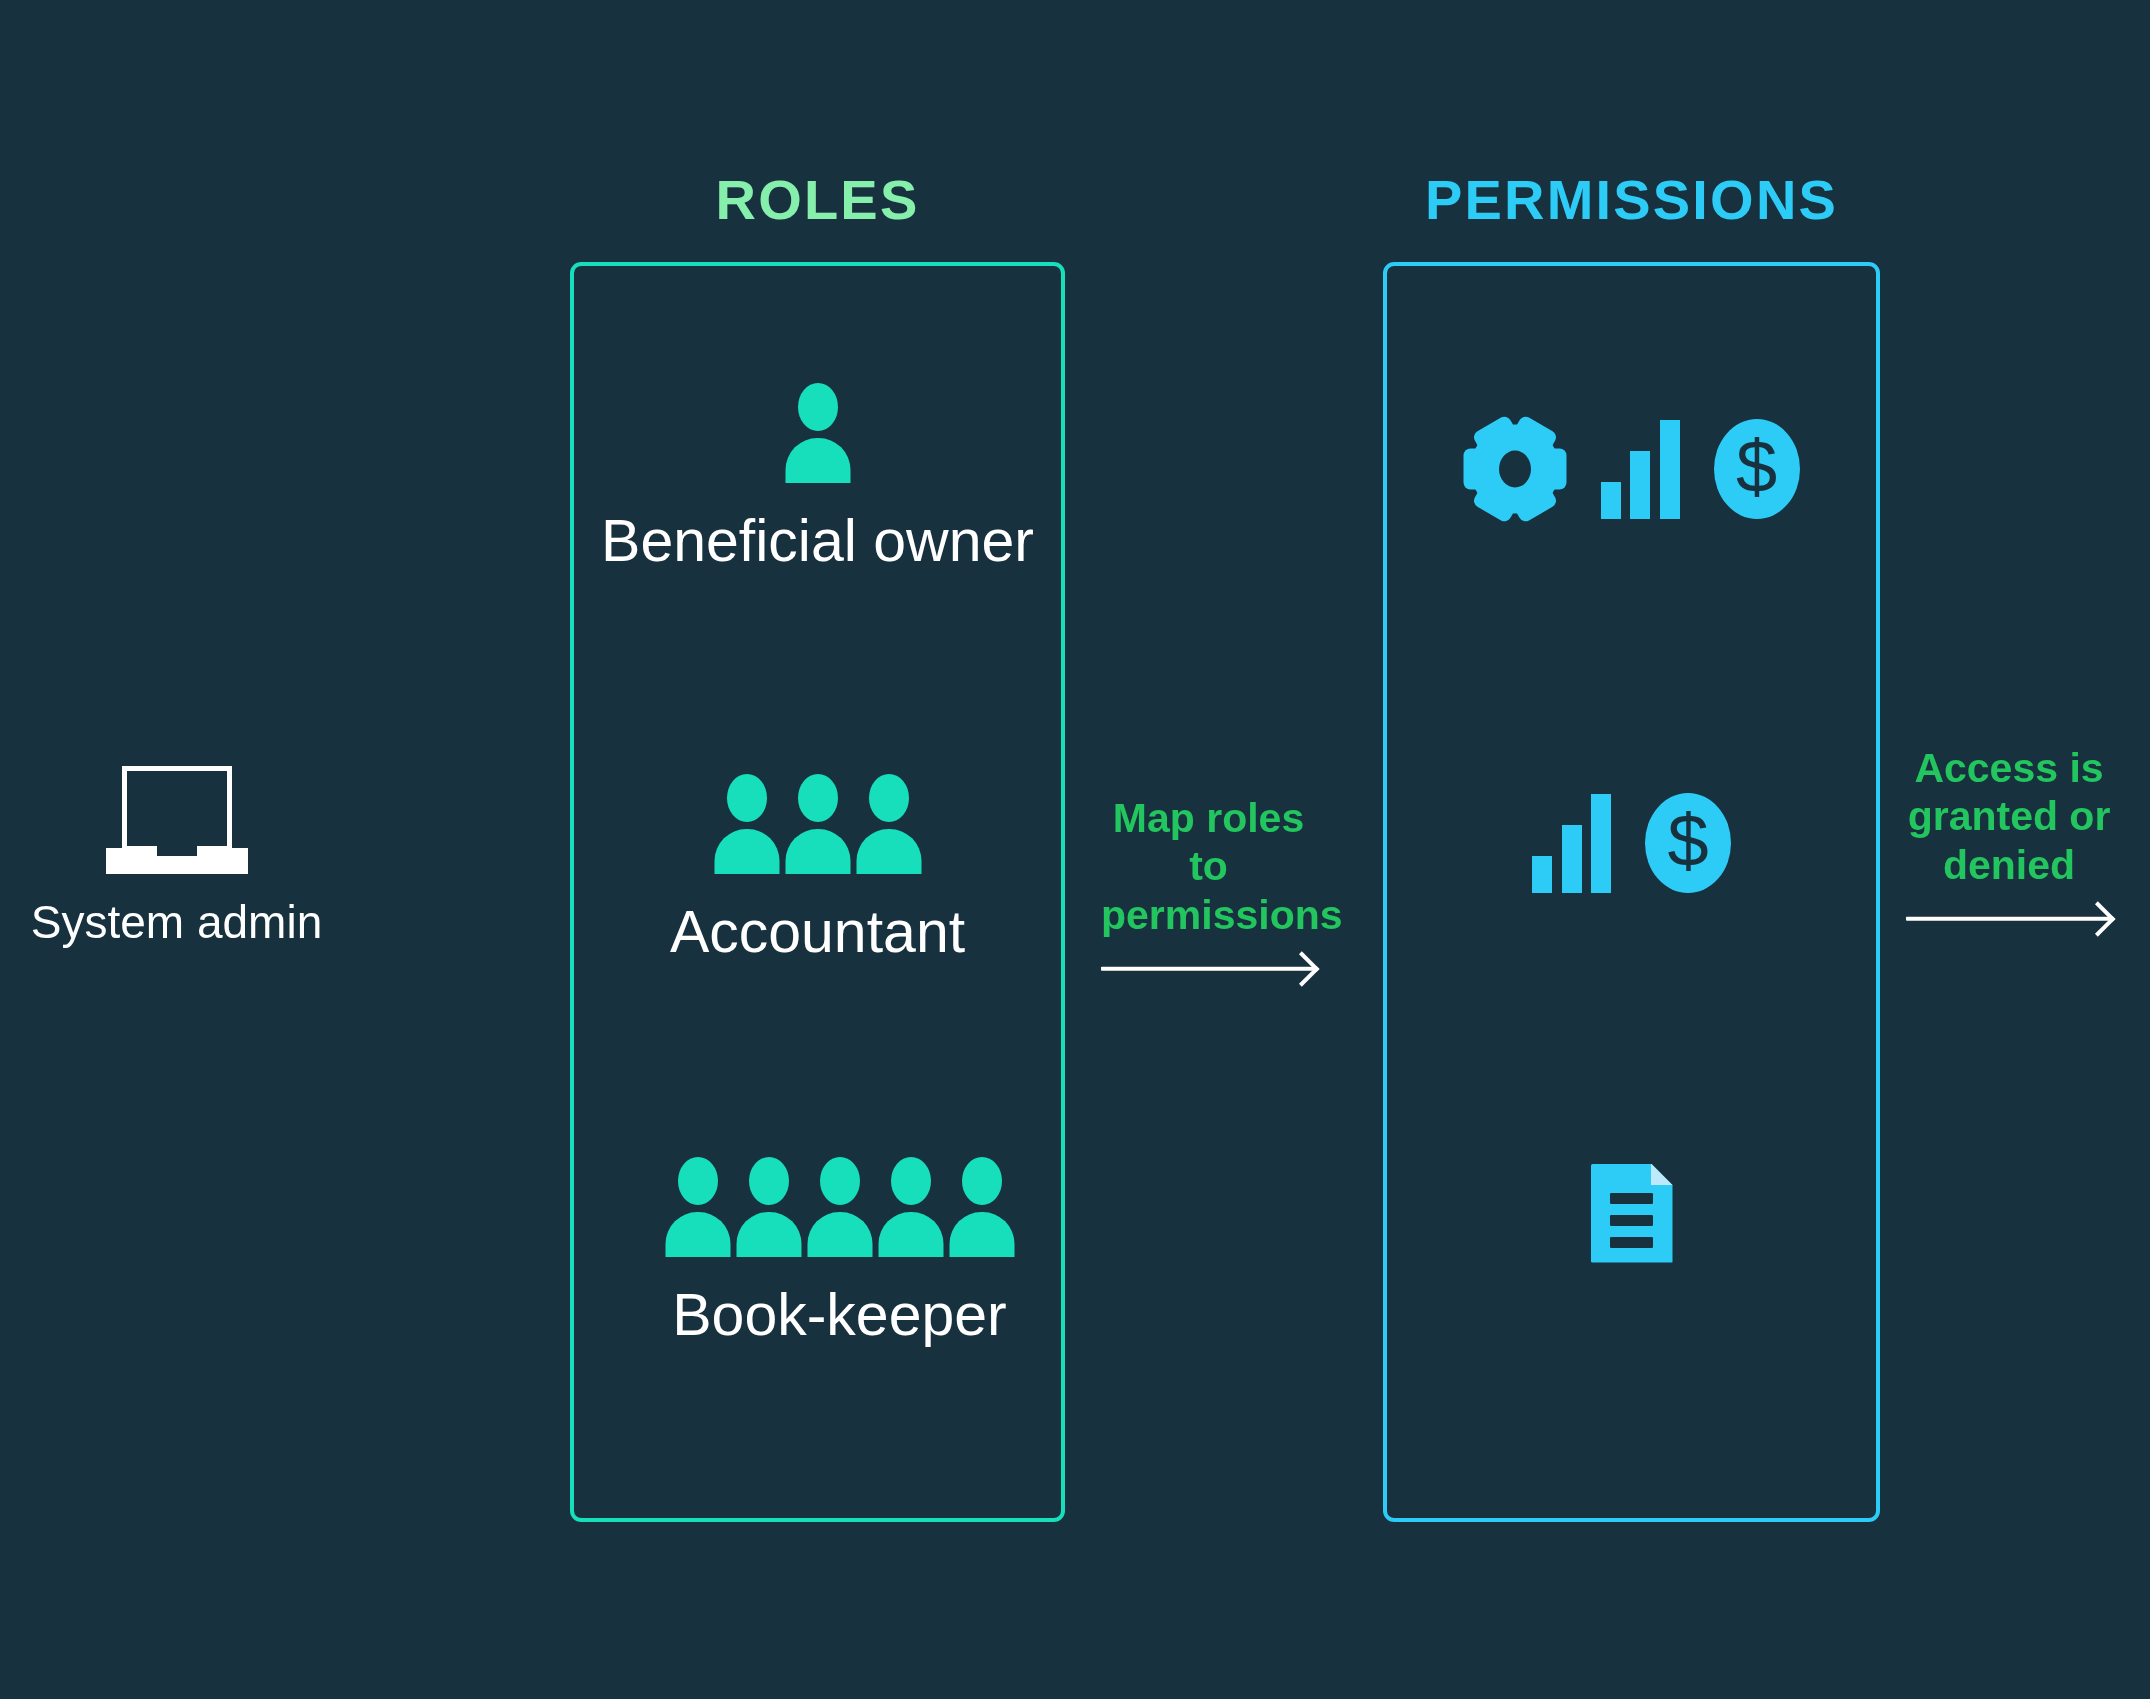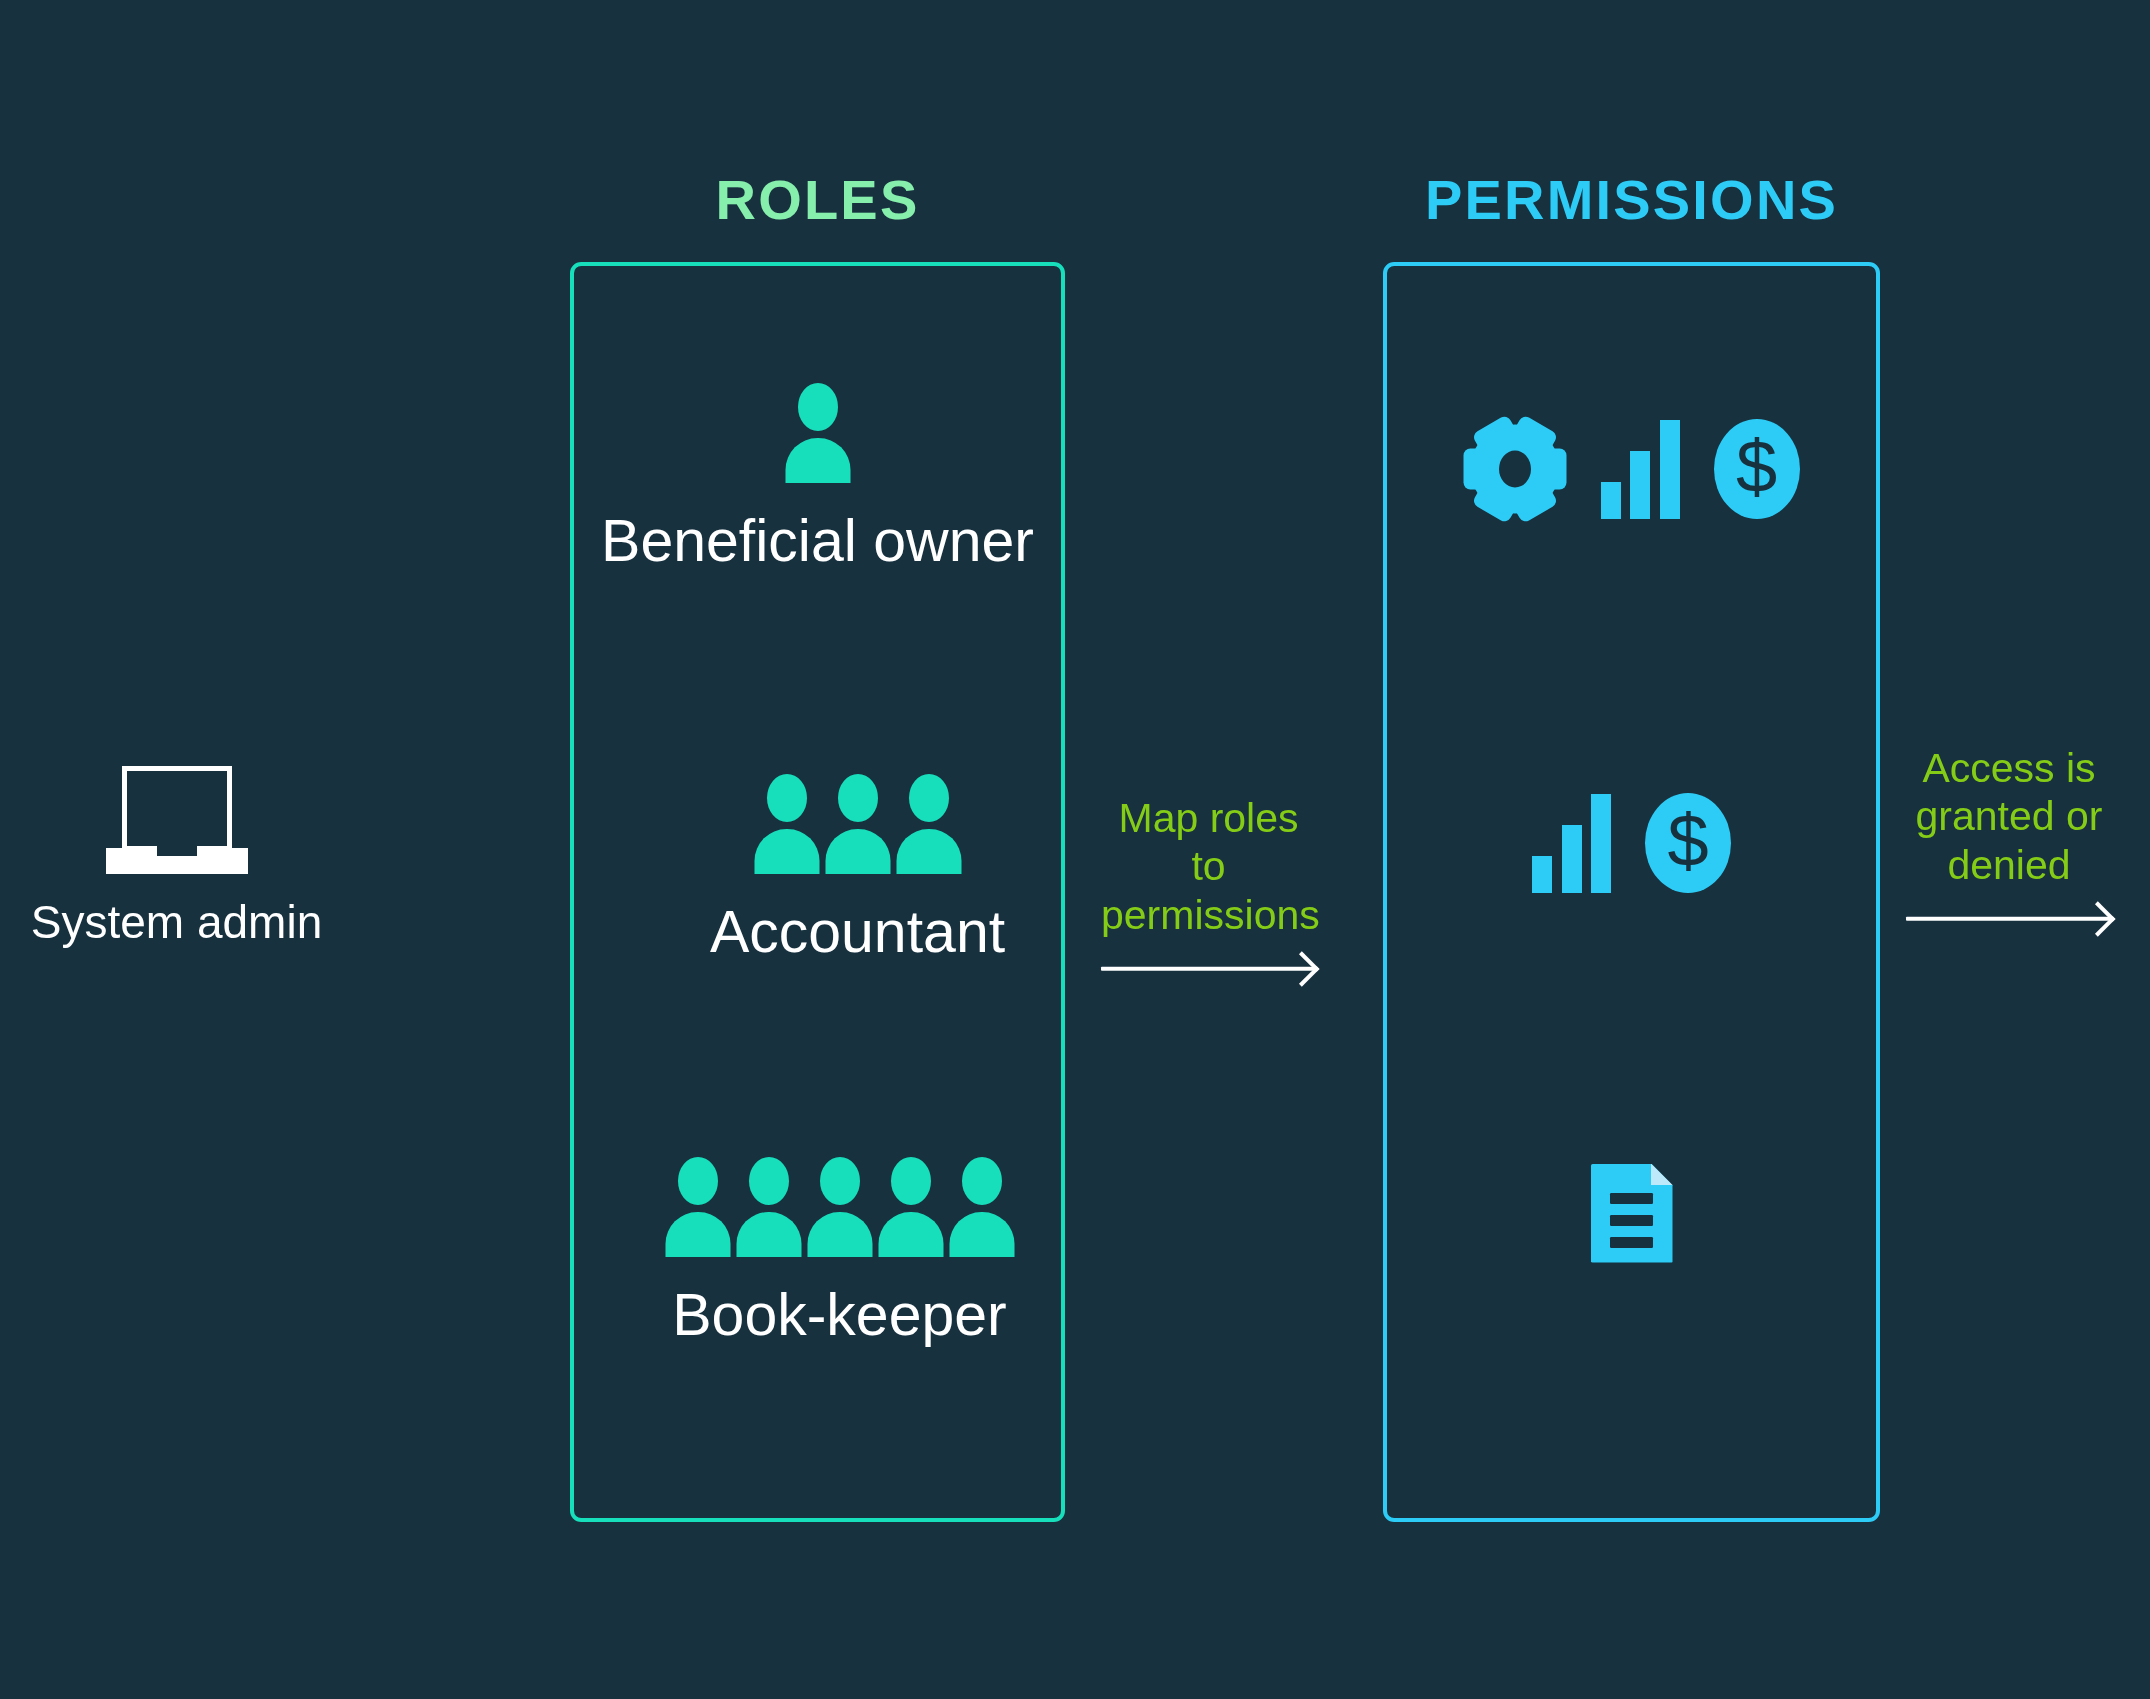--- a/index.html
+++ b/index.html
@@ -49,21 +49,21 @@
   .laptop .notch{
     position:absolute;left:51px;bottom:18px;width:40px;height:10.3px;background:#17313F;
   }
   #sysadmin .caption{
     margin-top:22.4px;color:#FFFFFF;font-size:46px;line-height:1.14;font-weight:400;
   }
 
   
   .connector{position:absolute;text-align:center;}
   .connector .clabel{
-    color:#84cc16;font-size:41px;line-height:1.18;font-weight:400;white-space:pre-line;
+    color:#22c55e;font-size:41px;line-height:1.18;font-weight:700;white-space:pre-line;
   }
   .connector .arrow{position:relative;height:30px;margin-top:14.6px;}
   .connector .arrow .shaft{
     position:absolute;left:0;top:50%;transform:translateY(-50%);
     height:4.7px;width:100%;background:#FFFFFF;border-radius:0.9px;
   }
   .connector .arrow .head{
     position:absolute;right:0;top:50%;width:25px;height:25px;
     border-top:4.7px solid #FFFFFF;border-right:4.7px solid #FFFFFF;
     transform:translate(-1.7px,-50%) rotate(45deg);
@@ -72,21 +72,21 @@
   #conn-1{left:275px;top:794px;width:204px;}
   #conn-1 .arrow{width:204px;}
   #conn-2{left:1101px;top:794px;width:215px;}
   #conn-2 .arrow{width:215px;}
   #conn-3{left:1906px;top:744px;width:206px;}
   #conn-3 .arrow{width:206px;}
 
   
   .role-group{position:absolute;width:495px;text-align:center;}
   #role-0{left:570px;top:383px;}
-  #role-1{left:570px;top:774px;padding-left:40px;}
+  #role-1{left:570px;top:774px;}
   #role-2{left:592px;top:1157px;}
   .people{display:flex;justify-content:center;align-items:flex-end;gap:6px;height:108px;}
   .person{position:relative;width:65px;height:108px;}
   .person .head{
     position:absolute;left:50%;top:0;transform:translateX(-50%);
     width:40px;height:48px;border-radius:50%;background:#17DFBB;
   }
   .person .body{
     position:absolute;left:50%;bottom:7.7px;transform:translateX(-50%);
     width:65px;height:45px;background:#17DFBB;

